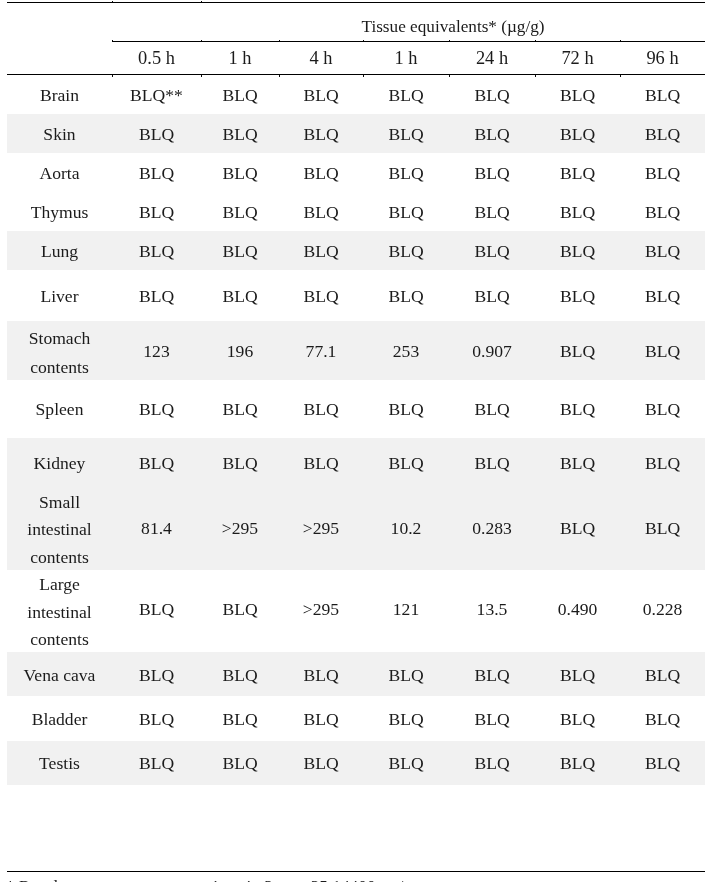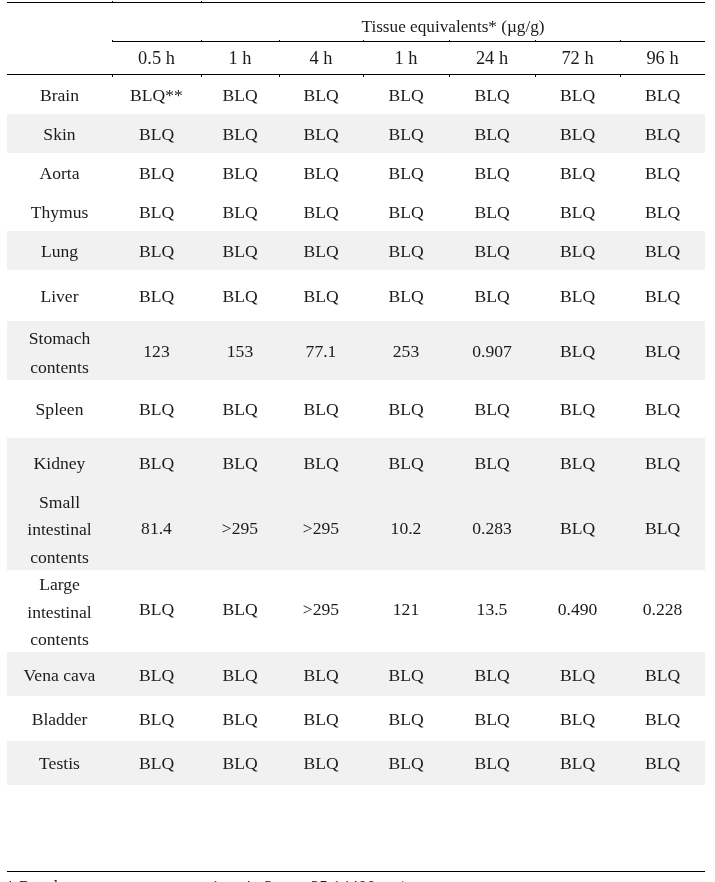--- a/index.html
+++ b/index.html
@@ -139,21 +139,21 @@
           <td class="val"><span class="sh">BLQ</span></td>
           <td class="val"><span class="sh">BLQ</span></td>
           <td class="val"><span class="sh">BLQ</span></td>
         </tr>
         <tr class="row band" style="height:58.4px;--lh:29px;--dy:2.6999999999999997px;--dv:1.4px">
           <td class="tis">
             <div>Stomach</div>
             <div>contents</div>
           </td>
           <td class="val"><span class="sh">123</span></td>
-          <td class="val"><span class="sh">153</span></td>
+          <td class="val"><span class="sh">196</span></td>
           <td class="val"><span class="sh">77.1</span></td>
           <td class="val"><span class="sh">253</span></td>
           <td class="val"><span class="sh">0.907</span></td>
           <td class="val"><span class="sh">BLQ</span></td>
           <td class="val"><span class="sh">BLQ</span></td>
         </tr>
         <tr class="row" style="height:58px;--lh:28px;--dy:0.4px;--dv:0.4px">
           <td class="tis">
             <div>Spleen</div>
           </td>

